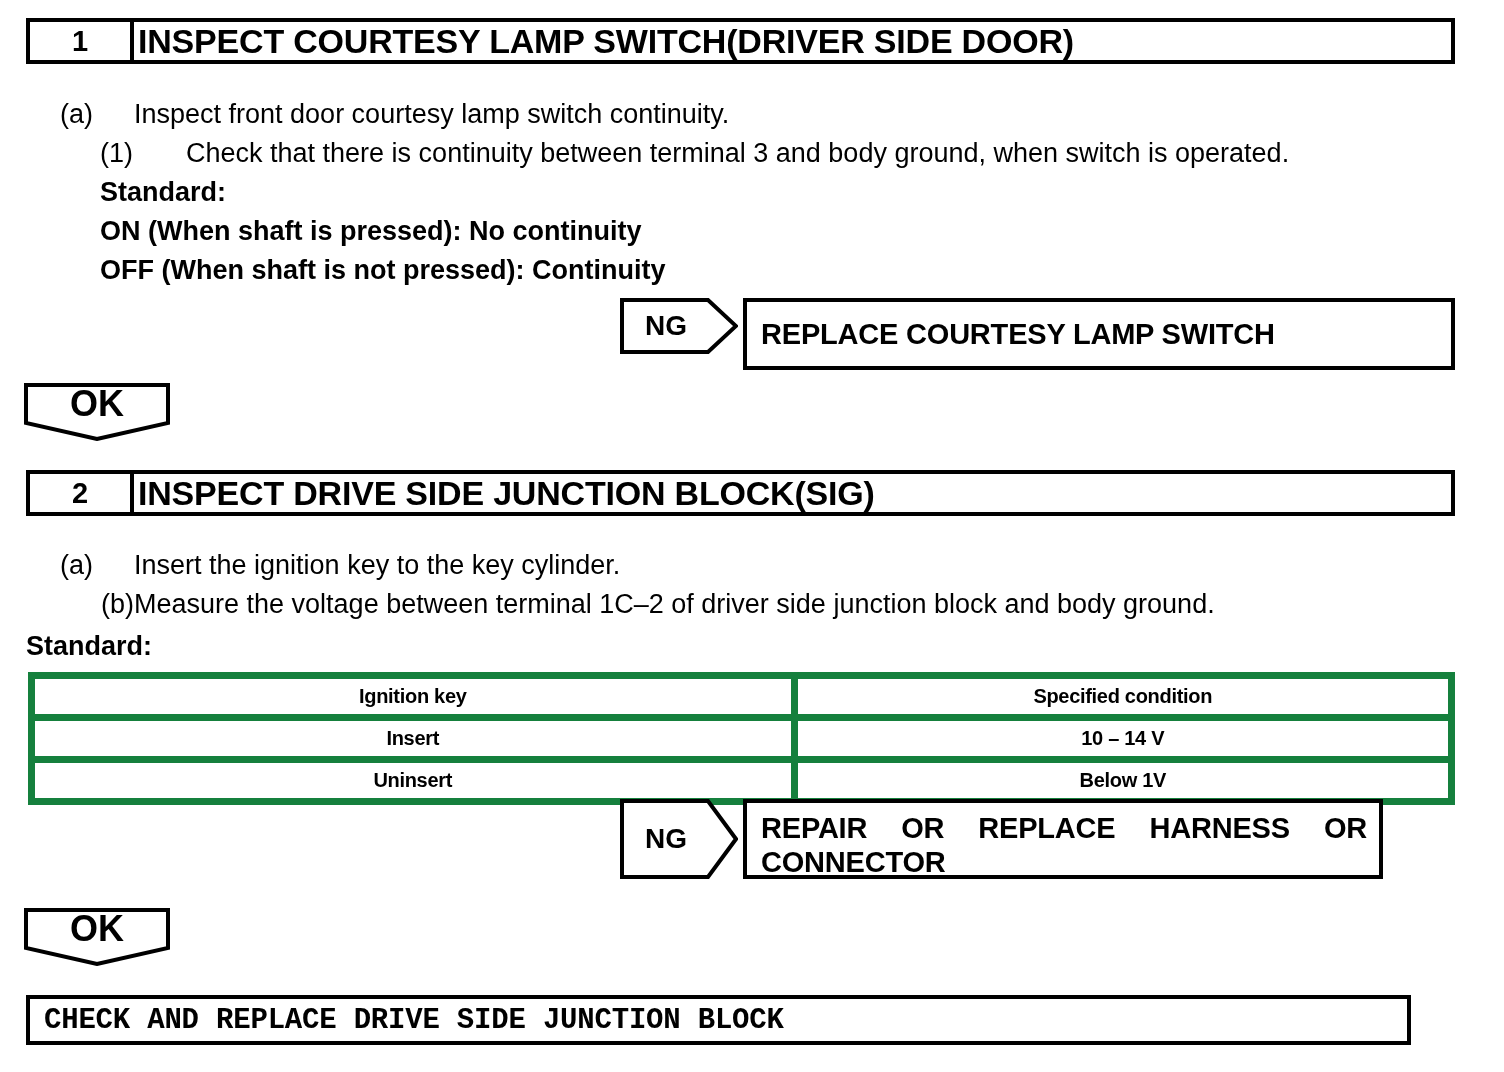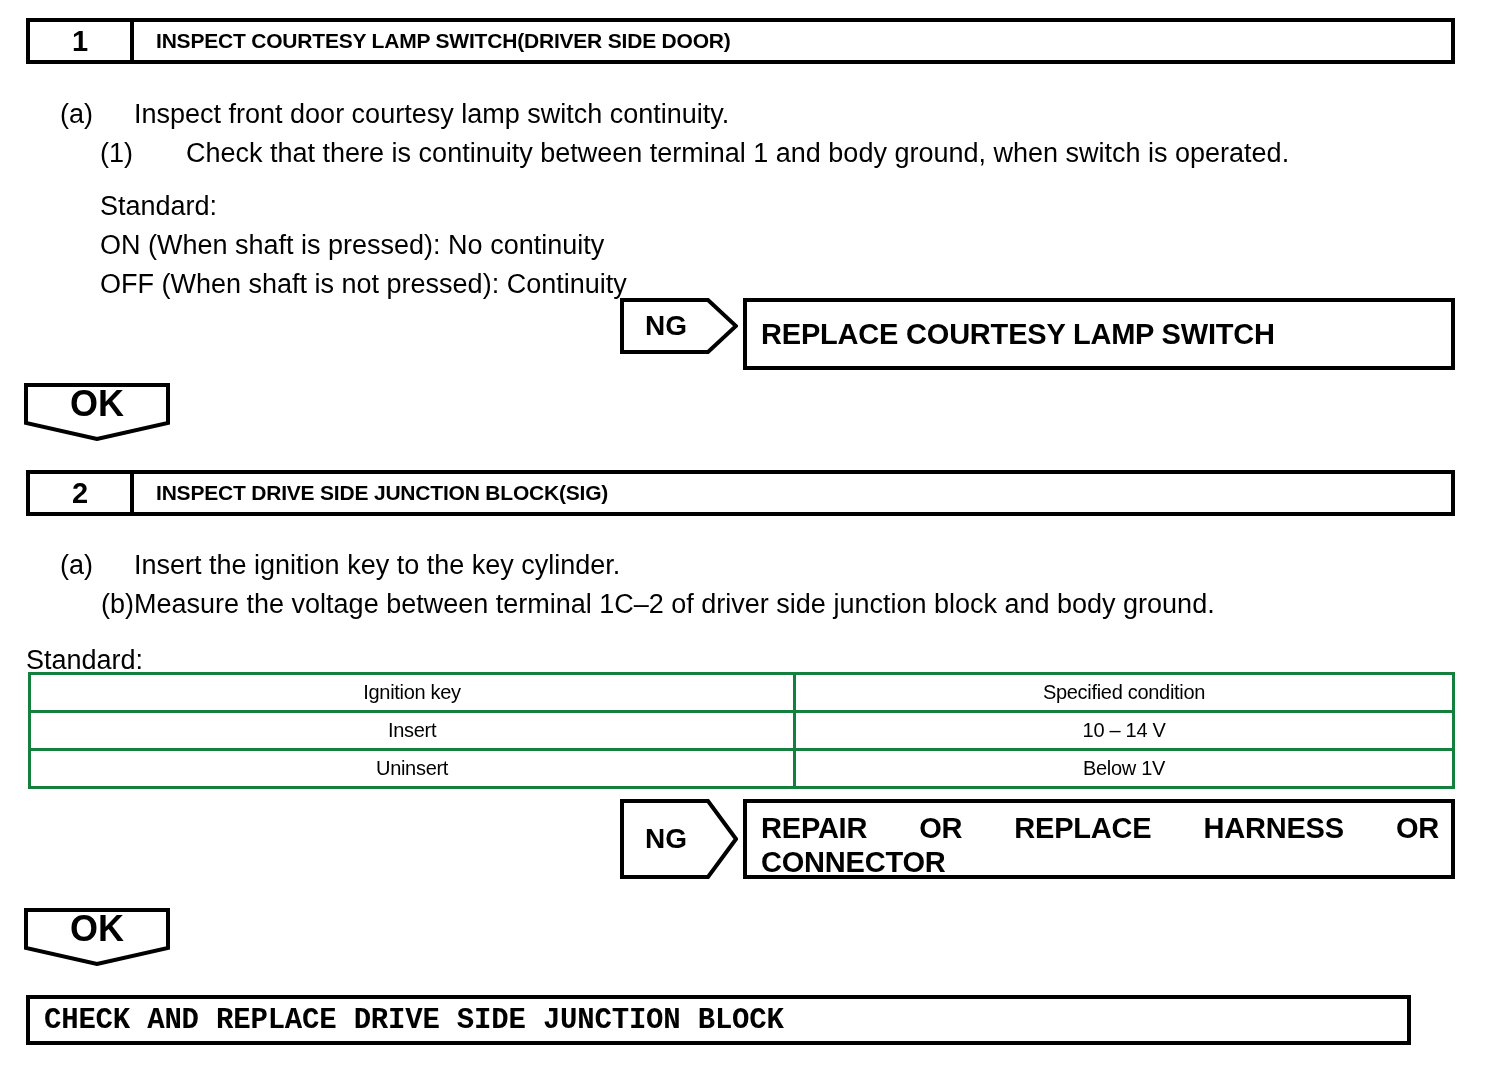--- a/index.html
+++ b/index.html
@@ -36,22 +36,22 @@
     align-items: center;
     justify-content: center;
     font-size: 29px;
     font-weight: bold;
     letter-spacing: 0px;
   }
   .step-title {
     flex: 1;
     display: flex;
     align-items: center;
-    padding-left: 22px;
-    font-size: 21px;
+    padding-left: 4px;
+    font-size: 34px;
     font-weight: bold;
     letter-spacing: -0.2px;
     white-space: nowrap;
     border-radius: 7px;
   }
 
   
   .txt-row {
     position: absolute;
     white-space: nowrap;
@@ -59,21 +59,21 @@
     line-height: 32px;
   }
   .txt-row .marker {
     display: inline-block;
     width: 74px;
   }
   .txt-row .marker-sub {
     display: inline-block;
     width: 86px;
   }
-  .bold { font-weight: normal; margin-top: 14px; }
+  .bold { font-weight: bold; }
   .indent-a { left: 28px; margin-left: 32px; }
   .indent-b { left: 100px; }
 
   
   .ng-shape {
     position: absolute;
     width: 118px;
     height: 56px;
   }
   .ng-shape svg { display: block; }
@@ -138,45 +138,45 @@
 
   
   .std-table {
     position: absolute;
     left: 28px;
     width: 1427px;
     border-collapse: collapse;
     background: #fff;
   }
   .std-table td {
-    border: 3px solid #15803d;
+    border: 7px solid #15803d;
     text-align: center;
     font-size: 20px;
-    font-weight: normal;
+    font-weight: bold;
     height: 35px;
     padding: 0;
     letter-spacing: -0.3px;
   }
   .std-table td.col-left  { width: 767px; }
   .std-table td.col-right { width: 660px; }
 </style>
 </head>
 <body>
 
 <div class="step-header" style="top:18px;">
   <div class="step-num">1</div>
   <div class="step-title">INSPECT COURTESY LAMP SWITCH(DRIVER SIDE DOOR)</div>
 </div>
 
 <div class="txt-row indent-a" style="top:98px;">
   <span class="marker">(a)</span><span>Inspect front door courtesy lamp switch continuity.</span>
 </div>
 
 <div class="txt-row indent-b" style="top:137px;">
-  <span class="marker-sub">(1)</span><span>Check that there is continuity between terminal 1 and body ground, when switch is operated.</span>
+  <span class="marker-sub">(1)</span><span>Check that there is continuity between terminal 3 and body ground, when switch is operated.</span>
 </div>
 
 <div class="txt-row indent-b bold" style="top:176px;">Standard:</div>
 
 <div class="txt-row indent-b bold" style="top:215px;">ON (When shaft is pressed): No continuity</div>
 
 <div class="txt-row indent-b bold" style="top:254px;">OFF (When shaft is not pressed): Continuity</div>
 
 <div class="ng-shape" style="left:620px; top:298px;">
   <svg width="118" height="56" viewBox="0 0 118 56" aria-hidden="true">
@@ -226,21 +226,21 @@
 </tbody>
   </table>
 
 <div class="ng-shape" style="left:620px; top:799px; height:80px;">
   <svg width="118" height="80" viewBox="0 0 118 80" aria-hidden="true">
     <polygon points="2,2 88,2 116,40 88,78 2,78" fill="#ffffff" stroke="#000000" stroke-width="4" stroke-linejoin="miter"></polygon>
   </svg>
   <div class="ng-label" style="height:80px;">NG</div>
 </div>
 
-<div class="action-box justify" style="left:743px; top:799px; width:712px; height:80px;">
+<div class="action-box justify" style="left:743px; top:799px; width:640px; height:80px;">
   <div>REPAIR OR REPLACE HARNESS OR</div>
   <div class="lastline">CONNECTOR</div>
 </div>
 
 <div class="ok-shape" style="left:24px; top:908px;">
   <svg width="146" height="58" viewBox="0 0 146 58" aria-hidden="true">
     <polygon points="2,2 144,2 144,40 73,56 2,40" fill="#ffffff" stroke="#000000" stroke-width="4" stroke-linejoin="miter"></polygon>
   </svg>
   <div class="ok-label">OK</div>
 </div>

